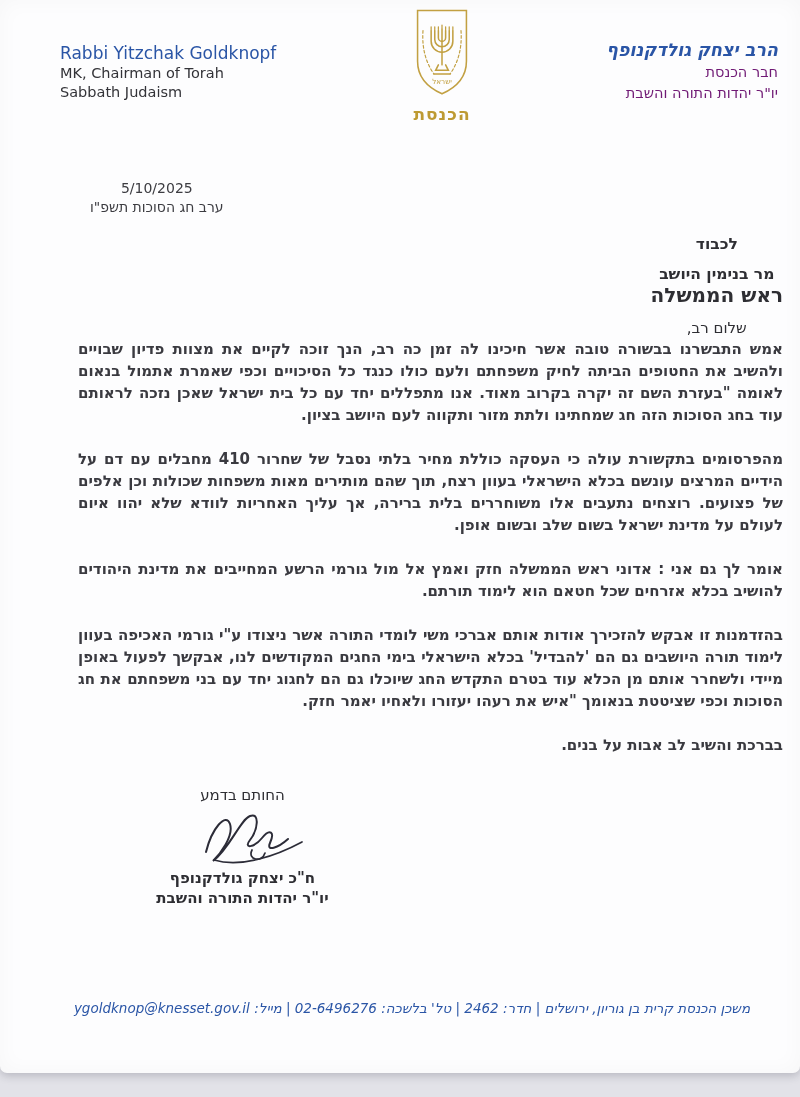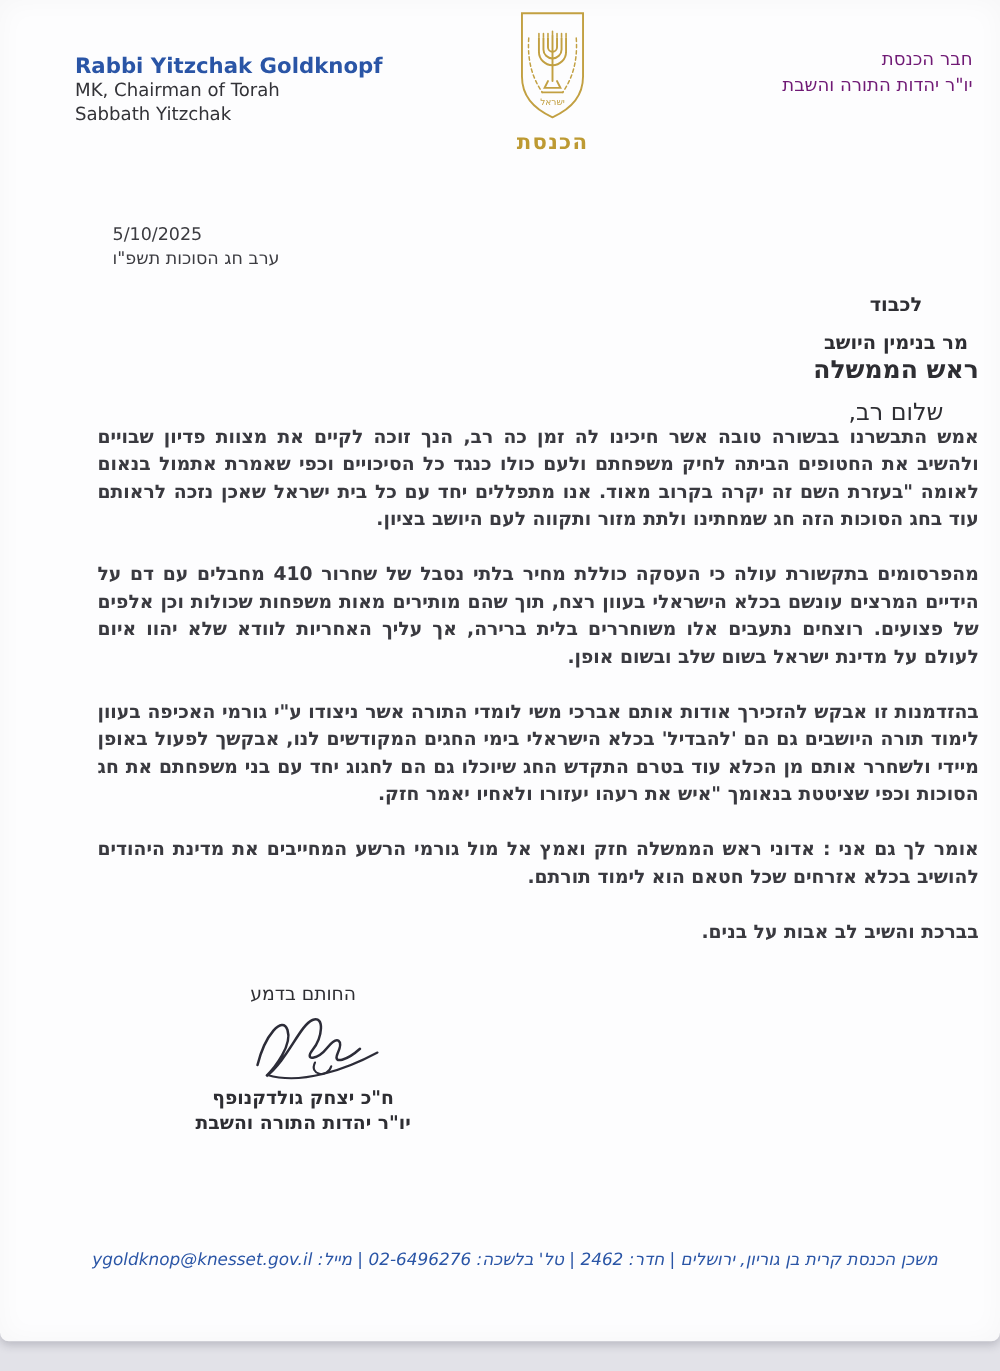--- a/index.html
+++ b/index.html
@@ -11,37 +11,37 @@
   }
   .paper{
     position:absolute;top:0;left:0;width:800px;height:1073px;
     background:#fdfdfe;
     border-radius:0 0 7px 7px;
     box-shadow:0 3px 8px rgba(40,40,60,.22), inset 0 0 22px rgba(0,0,0,.03);
     overflow:hidden;
   }
   
   .hdr-left{position:absolute;top:42px;left:60px;text-align:left;}
-  .hdr-left .en-name{color:#2a55a6;font-weight:bold;font-size:17px;line-height:22px;}
+  .hdr-left .en-name{color:#2a55a6;font-weight:normal;font-size:17px;line-height:22px;}
   .hdr-left .en-sub{color:#333338;font-size:14.5px;line-height:19px;}
   .hdr-right{position:absolute;top:38px;right:22px;text-align:right;direction:rtl;}
   .hdr-right .he-name{color:#2a55a6;font-weight:bold;font-style:italic;font-size:17.5px;line-height:24px;}
   .hdr-right .he-sub{color:#701a75;font-size:14.5px;line-height:21px;}
   .emblem-wrap{position:absolute;top:6px;left:50%;transform:translateX(-50%);margin-left:42px;text-align:center;width:110px;}
   .emblem-wrap svg{display:block;margin:0 auto;}
   .emblem-label{color:#bd9a33;font-weight:bold;font-size:17px;margin-top:2px;letter-spacing:1px;}
   
-  .date-block{position:absolute;top:179px;left:90px;color:#3c3c41;font-size:14px;line-height:19px;text-align:left;}
+  .date-block{position:absolute;top:179px;left:90px;color:#3c3c41;font-size:14px;line-height:19px;text-align:center;}
   .date-block .heb{direction:rtl;}
   
   .addressee{position:absolute;top:234px;right:17px;direction:rtl;text-align:center;color:#2e2e33;}
   .addressee .honor{font-weight:bold;font-size:15.5px;line-height:20px;margin-bottom:10px;}
   .addressee .nm{font-weight:bold;font-size:15.5px;line-height:21px;}
   .addressee .ttl{font-weight:bold;font-size:20px;line-height:21px;}
-  .greeting{margin-top:13px;font-size:19px;color:#2e2e33;}
+  .greeting{margin-top:13px;font-size:15px;color:#2e2e33;}
   
   .letter-body{
     position:absolute;top:338px;left:78px;right:17px;
     direction:rtl;text-align:justify;
     color:#3a3a40;font-size:15px;line-height:22px;
   }
   .letter-body p{margin:0 0 22px 0;font-weight:bold;}
   .closing-blessing{direction:rtl;text-align:right;font-size:15px;color:#3a3a40;margin-top:0;}
   
   .sig-block{position:absolute;top:786px;left:150px;width:185px;text-align:center;direction:rtl;color:#2e2e33;}
@@ -57,21 +57,21 @@
   }
 </style>
 </head>
 <body>
 
 <div class="paper">
 
   <div class="hdr-left">
     <div class="en-name">Rabbi Yitzchak Goldknopf</div>
     <div class="en-sub">MK, Chairman of Torah</div>
-    <div class="en-sub">Sabbath Yitzchak</div>
+    <div class="en-sub">Sabbath Judaism</div>
   </div>
 
   <div class="emblem-wrap">
     <span>
       <svg width="76" height="96" viewBox="0 0 84 104" fill="none" stroke="#c2a042" stroke-width="1.7" stroke-linecap="round">
 
         <path d="M15,4 H69 V60 Q69,84 42,96 Q15,84 15,60 Z"></path>
 
         <path d="M21,26 Q19,54 33,74" stroke-dasharray="3,2.5" stroke-width="1.3"></path>
         <path d="M63,26 Q65,54 51,74" stroke-dasharray="3,2.5" stroke-width="1.3"></path>
@@ -86,41 +86,42 @@
 
         <path d="M38,64 L35,70 H49 L46,64 M33,74 H51"></path>
 
         <text x="42" y="85" text-anchor="middle" font-size="8" fill="#c2a042" stroke="none" font-family="DejaVu Sans, sans-serif">ישראל</text>
       </svg>
     </span>
     <div class="emblem-label">הכנסת</div>
   </div>
 
   <div class="hdr-right">
+    <div class="he-name">הרב יצחק גולדקנופף</div>
     <div class="he-sub">חבר הכנסת</div>
     <div class="he-sub">יו"ר יהדות התורה והשבת</div>
   </div>
 
   <div class="date-block">
     <div dir="ltr">5/10/2025</div>
     <div class="heb">ערב חג הסוכות תשפ"ו</div>
   </div>
 
   <div class="addressee">
     <div class="honor">לכבוד</div>
     <div class="nm">מר בנימין היושב</div>
     <div class="ttl">ראש הממשלה</div>
     <div class="greeting">שלום רב,</div>
   </div>
 
   <div class="letter-body">
     <p>אמש התבשרנו בבשורה טובה אשר חיכינו לה זמן כה רב, הנך זוכה לקיים את מצוות פדיון שבויים ולהשיב את החטופים הביתה לחיק משפחתם ולעם כולו כנגד כל הסיכויים וכפי שאמרת אתמול בנאום לאומה "בעזרת השם זה יקרה בקרוב מאוד. אנו מתפללים יחד עם כל בית ישראל שאכן נזכה לראותם עוד בחג הסוכות הזה חג שמחתינו ולתת מזור ותקווה לעם היושב בציון.</p>
     <p>מהפרסומים בתקשורת עולה כי העסקה כוללת מחיר בלתי נסבל של שחרור 410 מחבלים עם דם על הידיים המרצים עונשם בכלא הישראלי בעוון רצח, תוך שהם מותירים מאות משפחות שכולות וכן אלפים של פצועים. רוצחים נתעבים אלו משוחררים בלית ברירה, אך עליך האחריות לוודא שלא יהוו איום לעולם על מדינת ישראל בשום שלב ובשום אופן.</p>
+    <p>אומר לך גם אני : אדוני ראש הממשלה חזק ואמץ אל מול גורמי הרשע המחייבים את מדינת היהודים להושיב בכלא אזרחים שכל חטאם הוא לימוד תורתם.</p>
     <p>בהזדמנות זו אבקש להזכירך אודות אותם אברכי משי לומדי התורה אשר ניצודו ע"י גורמי האכיפה בעוון לימוד תורה היושבים גם הם 'להבדיל' בכלא הישראלי בימי החגים המקודשים לנו, אבקשך לפעול באופן מיידי ולשחרר אותם מן הכלא עוד בטרם התקדש החג שיוכלו גם הם לחגוג יחד עם בני משפחתם את חג הסוכות וכפי שציטטת בנאומך "איש את רעהו יעזורו ולאחיו יאמר חזק.</p>
-    <p>אומר לך גם אני : אדוני ראש הממשלה חזק ואמץ אל מול גורמי הרשע המחייבים את מדינת היהודים להושיב בכלא אזרחים שכל חטאם הוא לימוד תורתם.</p>
     <p class="closing-blessing">בברכת והשיב לב אבות על בנים.</p>
   </div>
 
   <div class="sig-block">
     <div class="sig-pre">החותם בדמע</div>
     <span>
       <svg class="sig-svg" width="118" height="62" viewBox="0 0 118 62" fill="none" stroke="#2c2c38" stroke-width="2" stroke-linecap="round">
         <path d="M10,46 C16,22 30,6 34,18 C38,30 24,48 17,55 C34,42 44,14 54,10 C64,6 62,24 54,34 C47,43 58,42 66,32 C74,22 79,26 74,37 C70,46 82,42 92,33"></path>
         <path d="M18,54 C45,62 80,50 106,36" stroke-width="1.7"></path>
         <path d="M56,44 C51,54 66,57 69,47" stroke-width="1.7"></path>

